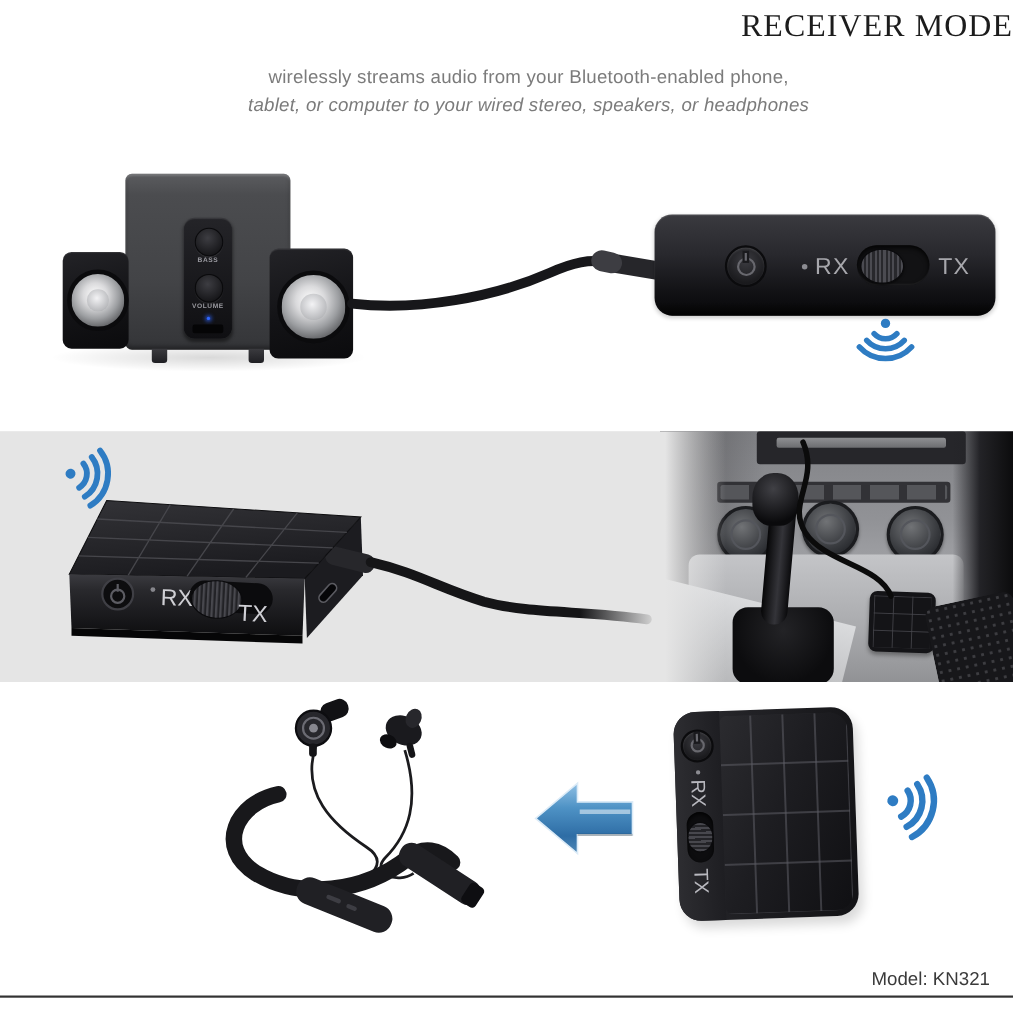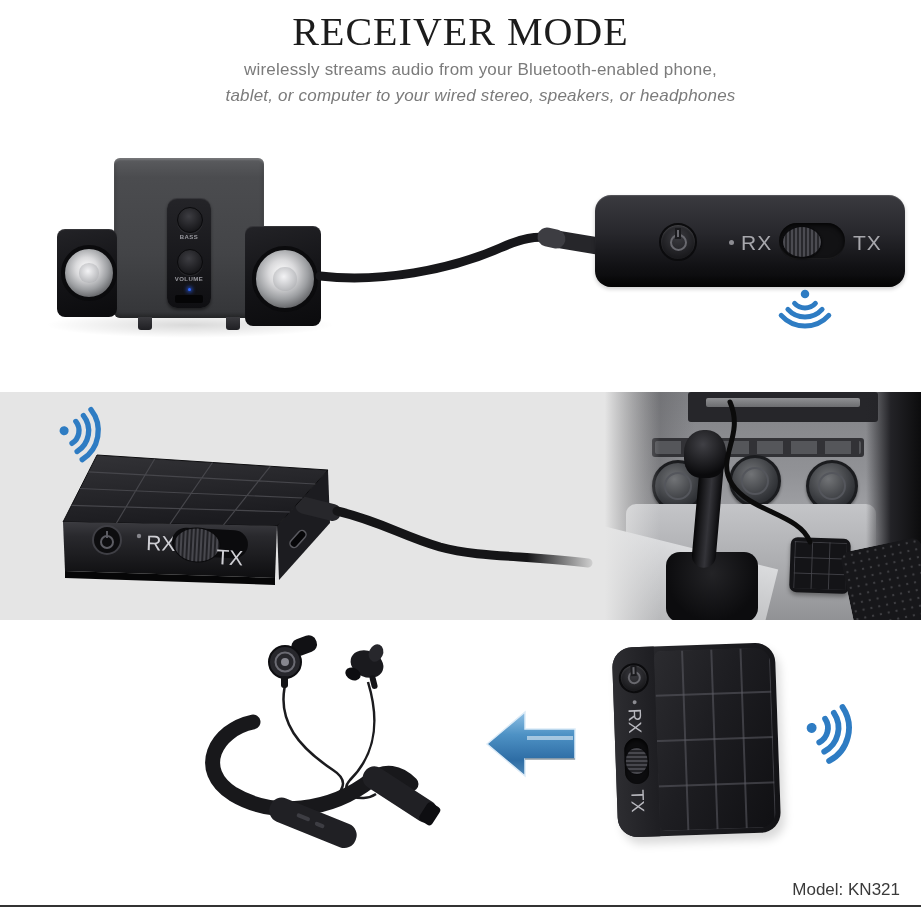--- a/index.html
+++ b/index.html
@@ -1,22 +1,22 @@
 <!DOCTYPE html>
 <html><head>
 <meta charset="utf-8">
 <style>
   html,body{margin:0;padding:0;background:#fff;}
   .page{position:relative;width:921px;height:921px;overflow:hidden;background:#ffffff;
         font-family:"Liberation Sans",sans-serif;}
   .abs{position:absolute;}
 
   
-  .title{position:absolute;left:0;top:8px;width:100%;text-align:center;
-         font-family:"Liberation Serif",serif;font-size:40px;font-weight:500;
+  .title{position:absolute;left:0;top:8px;width:100%;text-align:right;
+         font-family:"Liberation Serif",serif;font-size:29px;font-weight:500;
          color:#1c1c1c;letter-spacing:1px;}
   .subtitle{position:absolute;left:0;width:100%;text-align:center;
             font-size:17px;color:#7b7b7b;letter-spacing:.2px;padding-left:20px;}
   .sub1{top:60px;} .sub2{top:86px;font-style:italic;}
 
   
   .band-gray{position:absolute;left:0;top:392px;width:921px;height:228px;background:#e5e5e5;}
 
   
   .spk-shadow{position:absolute;left:45px;top:312px;width:290px;height:26px;

